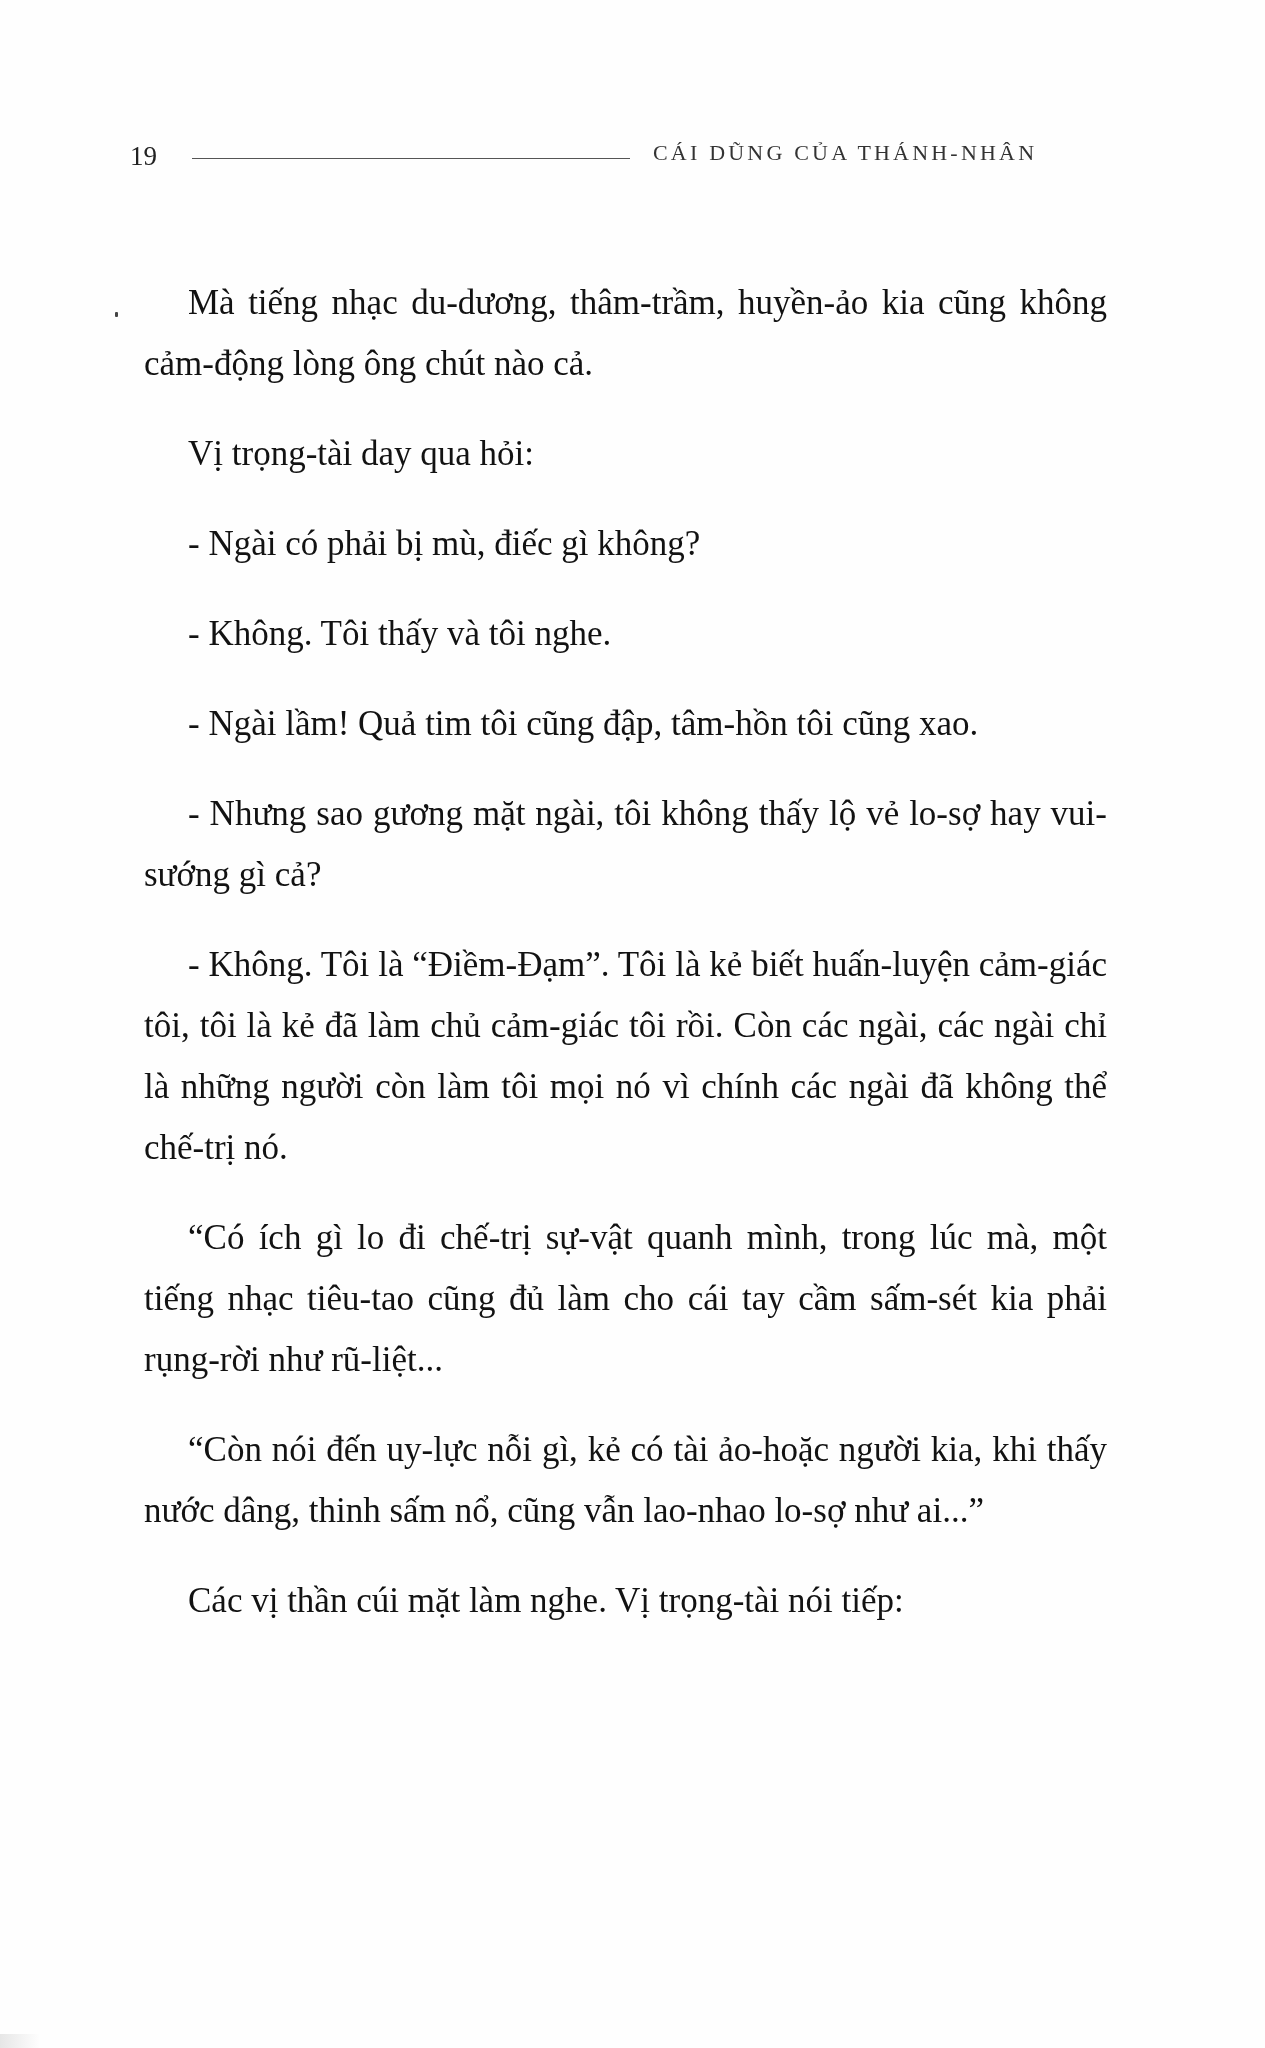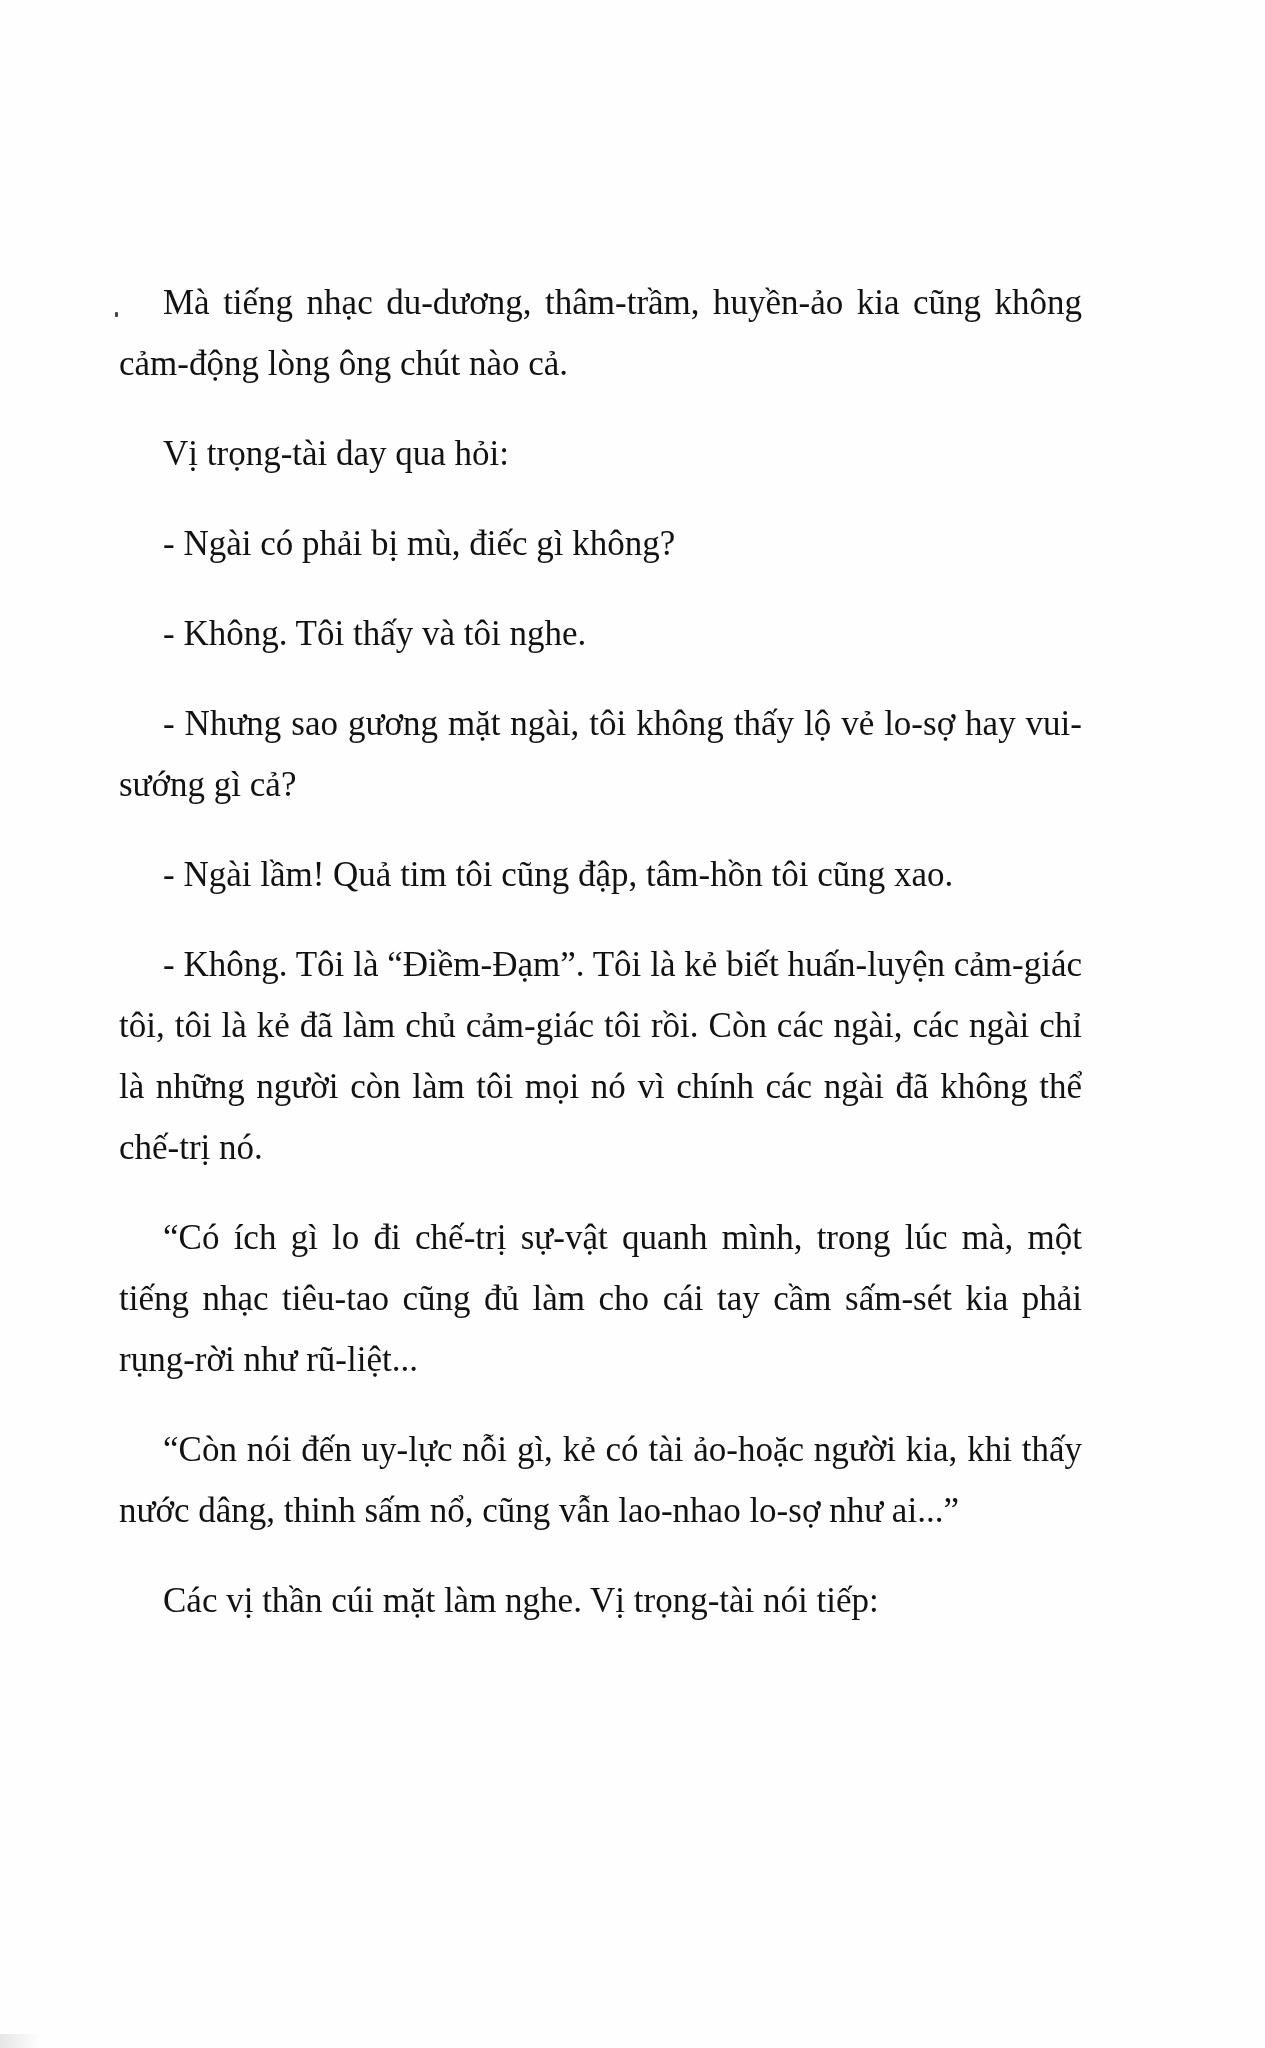--- a/index.html
+++ b/index.html
@@ -48,21 +48,21 @@
       position: absolute;
       left: 523px;
       top: 4px;
       font-size: 22px;
       letter-spacing: 3.2px;
       color: #333;
       white-space: nowrap;
     }
     .body-text {
       position: absolute;
-      left: 119px;
+      left: 144px;
       top: 272px;
       width: 963px;
     }
     .para {
       margin: 0;
       font-size: 35px;
       line-height: 61px;
       text-align: justify;
       text-indent: 44px;
       color: #121212;
@@ -86,30 +86,35 @@
       width: 40px;
       height: 14px;
       background: linear-gradient(to right, #e6e6e6, rgba(255,255,255,0));
     }
   </style>
 </head>
 <body>
 
 <div class="page">
 
+  <div class="header">
+    <span class="page-number">19</span>
+    <div class="header-rule"></div>
+    <span class="running-title">CÁI DŨNG CỦA THÁNH-NHÂN</span>
+  </div>
 
   <div class="stray-mark"></div>
 
   <div class="body-text">
     <p class="para">Mà tiếng nhạc du-dương, thâm-trầm, huyền-ảo kia cũng không cảm-động lòng ông chút nào cả.</p>
     <p class="para">Vị trọng-tài day qua hỏi:</p>
     <p class="para">- Ngài có phải bị mù, điếc gì không?</p>
     <p class="para">- Không. Tôi thấy và tôi nghe.</p>
+    <p class="para">- Ngài lầm! Quả tim tôi cũng đập, tâm-hồn tôi cũng xao.</p>
     <p class="para">- Nhưng sao gương mặt ngài, tôi không thấy lộ vẻ lo-sợ hay vui-sướng gì cả?</p>
-    <p class="para">- Ngài lầm! Quả tim tôi cũng đập, tâm-hồn tôi cũng xao.</p>
     <p class="para">- Không. Tôi là “Điềm-Đạm”. Tôi là kẻ biết huấn-luyện cảm-giác tôi, tôi là kẻ đã làm chủ cảm-giác tôi rồi. Còn các ngài, các ngài chỉ là những người còn làm tôi mọi nó vì chính các ngài đã không thể chế-trị nó.</p>
     <p class="para">“Có ích gì lo đi chế-trị sự-vật quanh mình, trong lúc mà, một tiếng nhạc tiêu-tao cũng đủ làm cho cái tay cầm sấm-sét kia phải rụng-rời như rũ-liệt...</p>
     <p class="para">“Còn nói đến uy-lực nỗi gì, kẻ có tài ảo-hoặc người kia, khi thấy nước dâng, thinh sấm nổ, cũng vẫn lao-nhao lo-sợ như ai...”</p>
     <p class="para">Các vị thần cúi mặt làm nghe. Vị trọng-tài nói tiếp:</p>
   </div>
 
   <div class="edge-shadow"></div>
 </div>
 
 </body></html>

